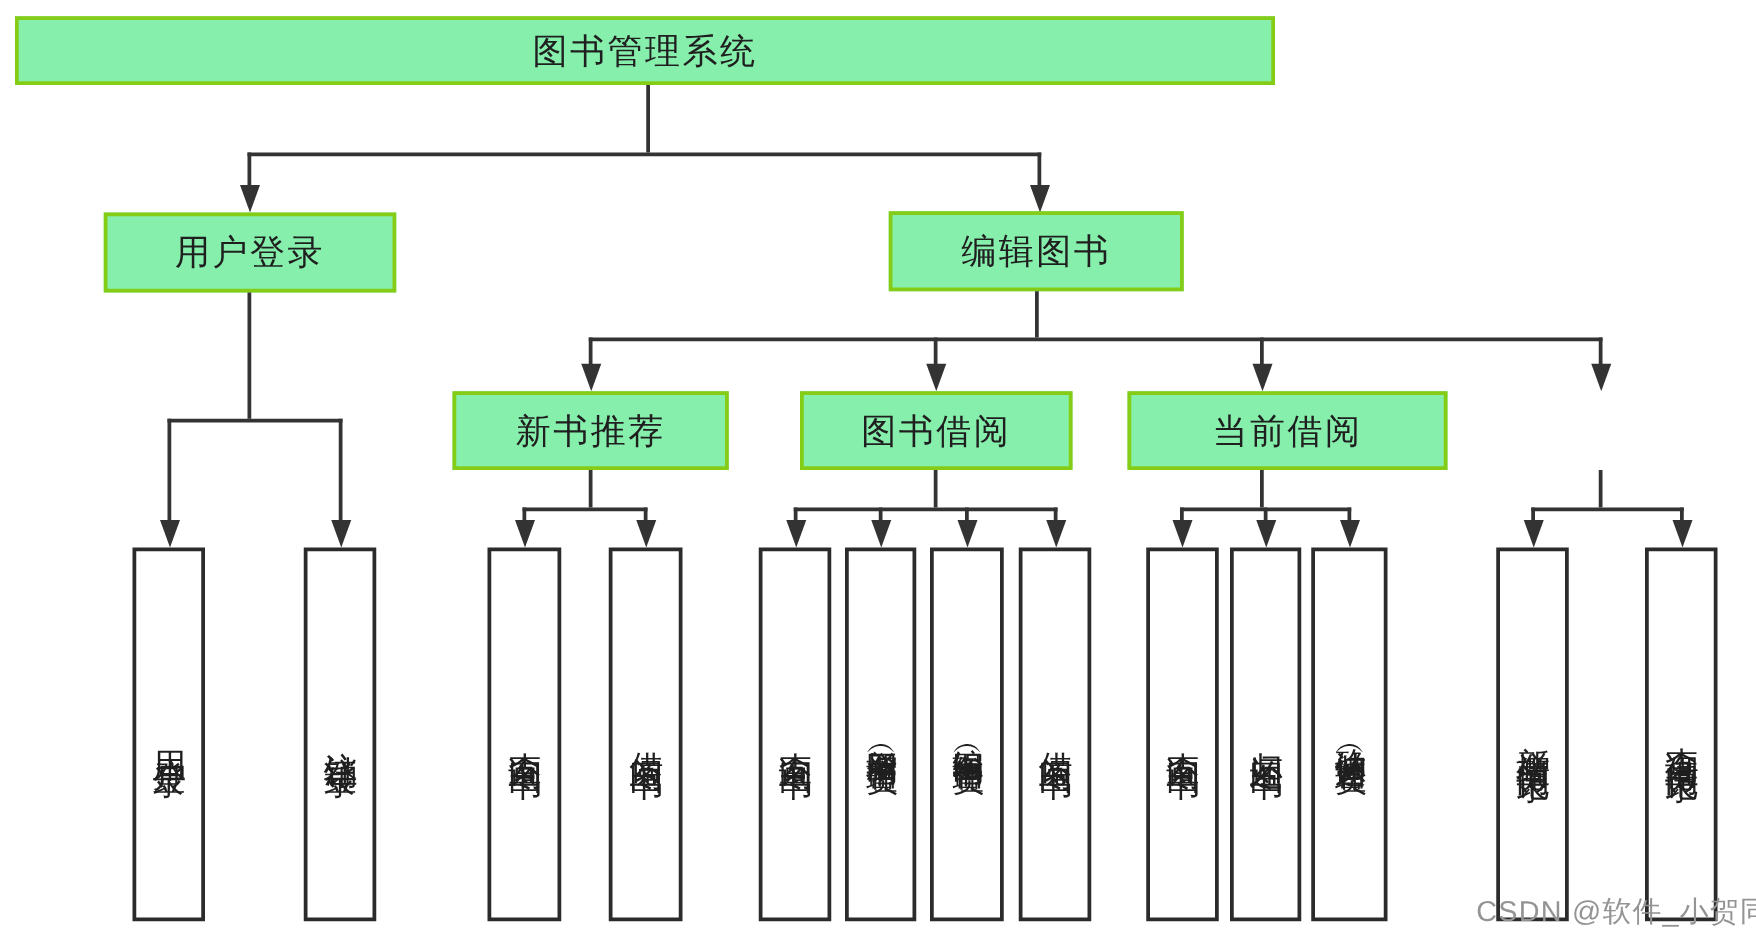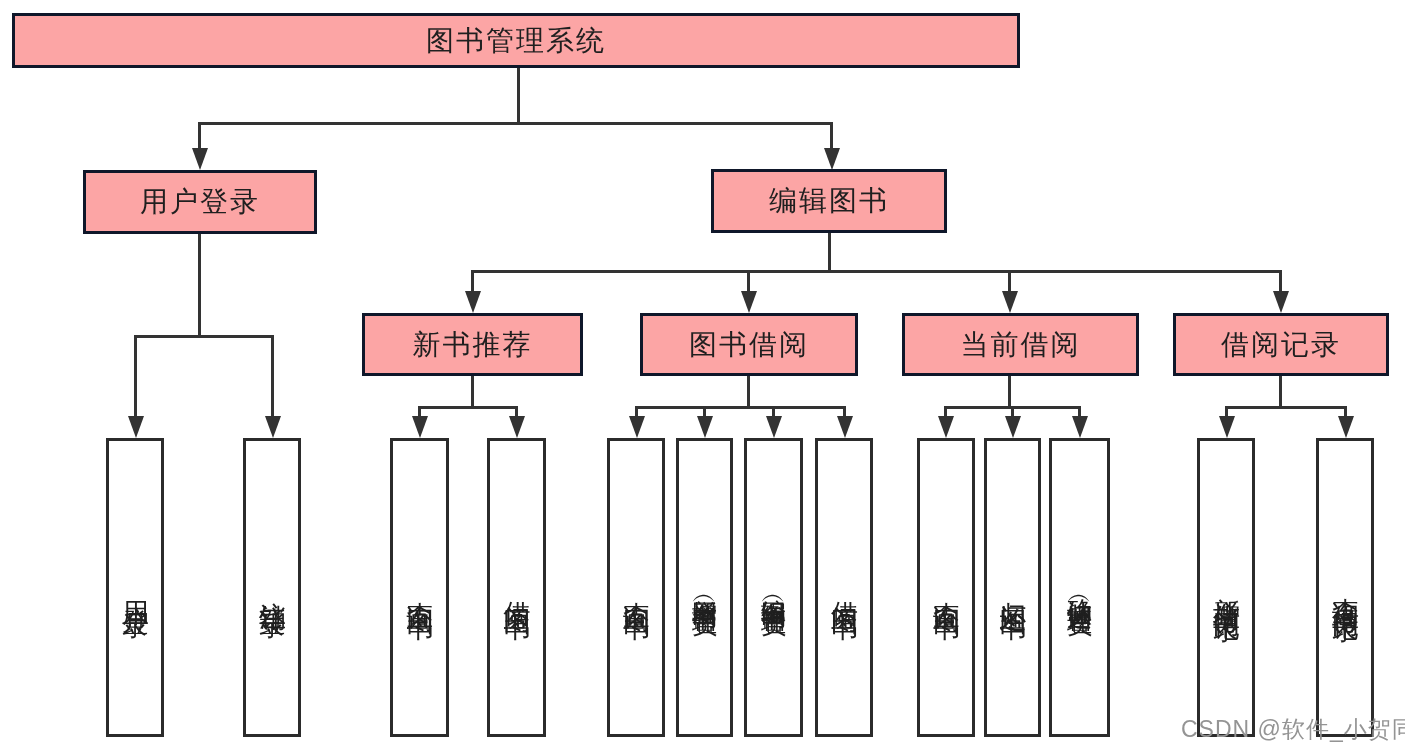--- a/index.html
+++ b/index.html
@@ -6,22 +6,22 @@
   #canvas{
     position:relative;
     width:1405px;height:747px;
     background:#ffffff;
     font-family:"Liberation Sans","DejaVu Sans",sans-serif;
     overflow:hidden;
   }
   .box{
     position:absolute;
     box-sizing:border-box;
-    border:3px solid #0f172a;
-    background:#fca5a5;
+    border:3px solid #84cc16;
+    background:#86efac;
     display:flex;align-items:center;justify-content:center;
     color:#1f1f1f;
     font-size:28px;
     letter-spacing:2px;
     white-space:nowrap;
   }
   .vbox{
     position:absolute;
     box-sizing:border-box;
     border:3px solid #2b2b2b;
@@ -94,25 +94,22 @@
   <div class="arrow" style="left:1002px;top:291px;"></div>
   <div class="vline" style="left:1279px;top:270px;height:25px;"></div>
   <div class="arrow" style="left:1273px;top:291px;"></div>
 
   <div class="box" style="left:362px;top:313px;width:221px;height:63px;">
     <span>新书推荐</span>
   </div>
   <div class="box" style="left:640px;top:313px;width:218px;height:63px;">
     <span>图书借阅</span>
   </div>
-  <div class="box" style="left:902px;top:313px;width:237px;height:63px;">
+  <div class="box" style="left:902px;top:313px;width:256px;height:63px;">
     <span>当前借阅</span>
-  </div>
-  <div class="box" style="left:1173px;top:313px;width:216px;height:63px;">
-    <span>借阅记录</span>
   </div>
 
   <div class="vline" style="left:471px;top:376px;height:30px;"></div>
   <div class="hline" style="left:418px;top:406px;width:100px;"></div>
   <div class="vline" style="left:418px;top:406px;height:14px;"></div>
   <div class="arrow" style="left:412px;top:416px;"></div>
   <div class="vline" style="left:515px;top:406px;height:14px;"></div>
   <div class="arrow" style="left:509px;top:416px;"></div>
 
   <div class="vline" style="left:747px;top:376px;height:30px;"></div>

